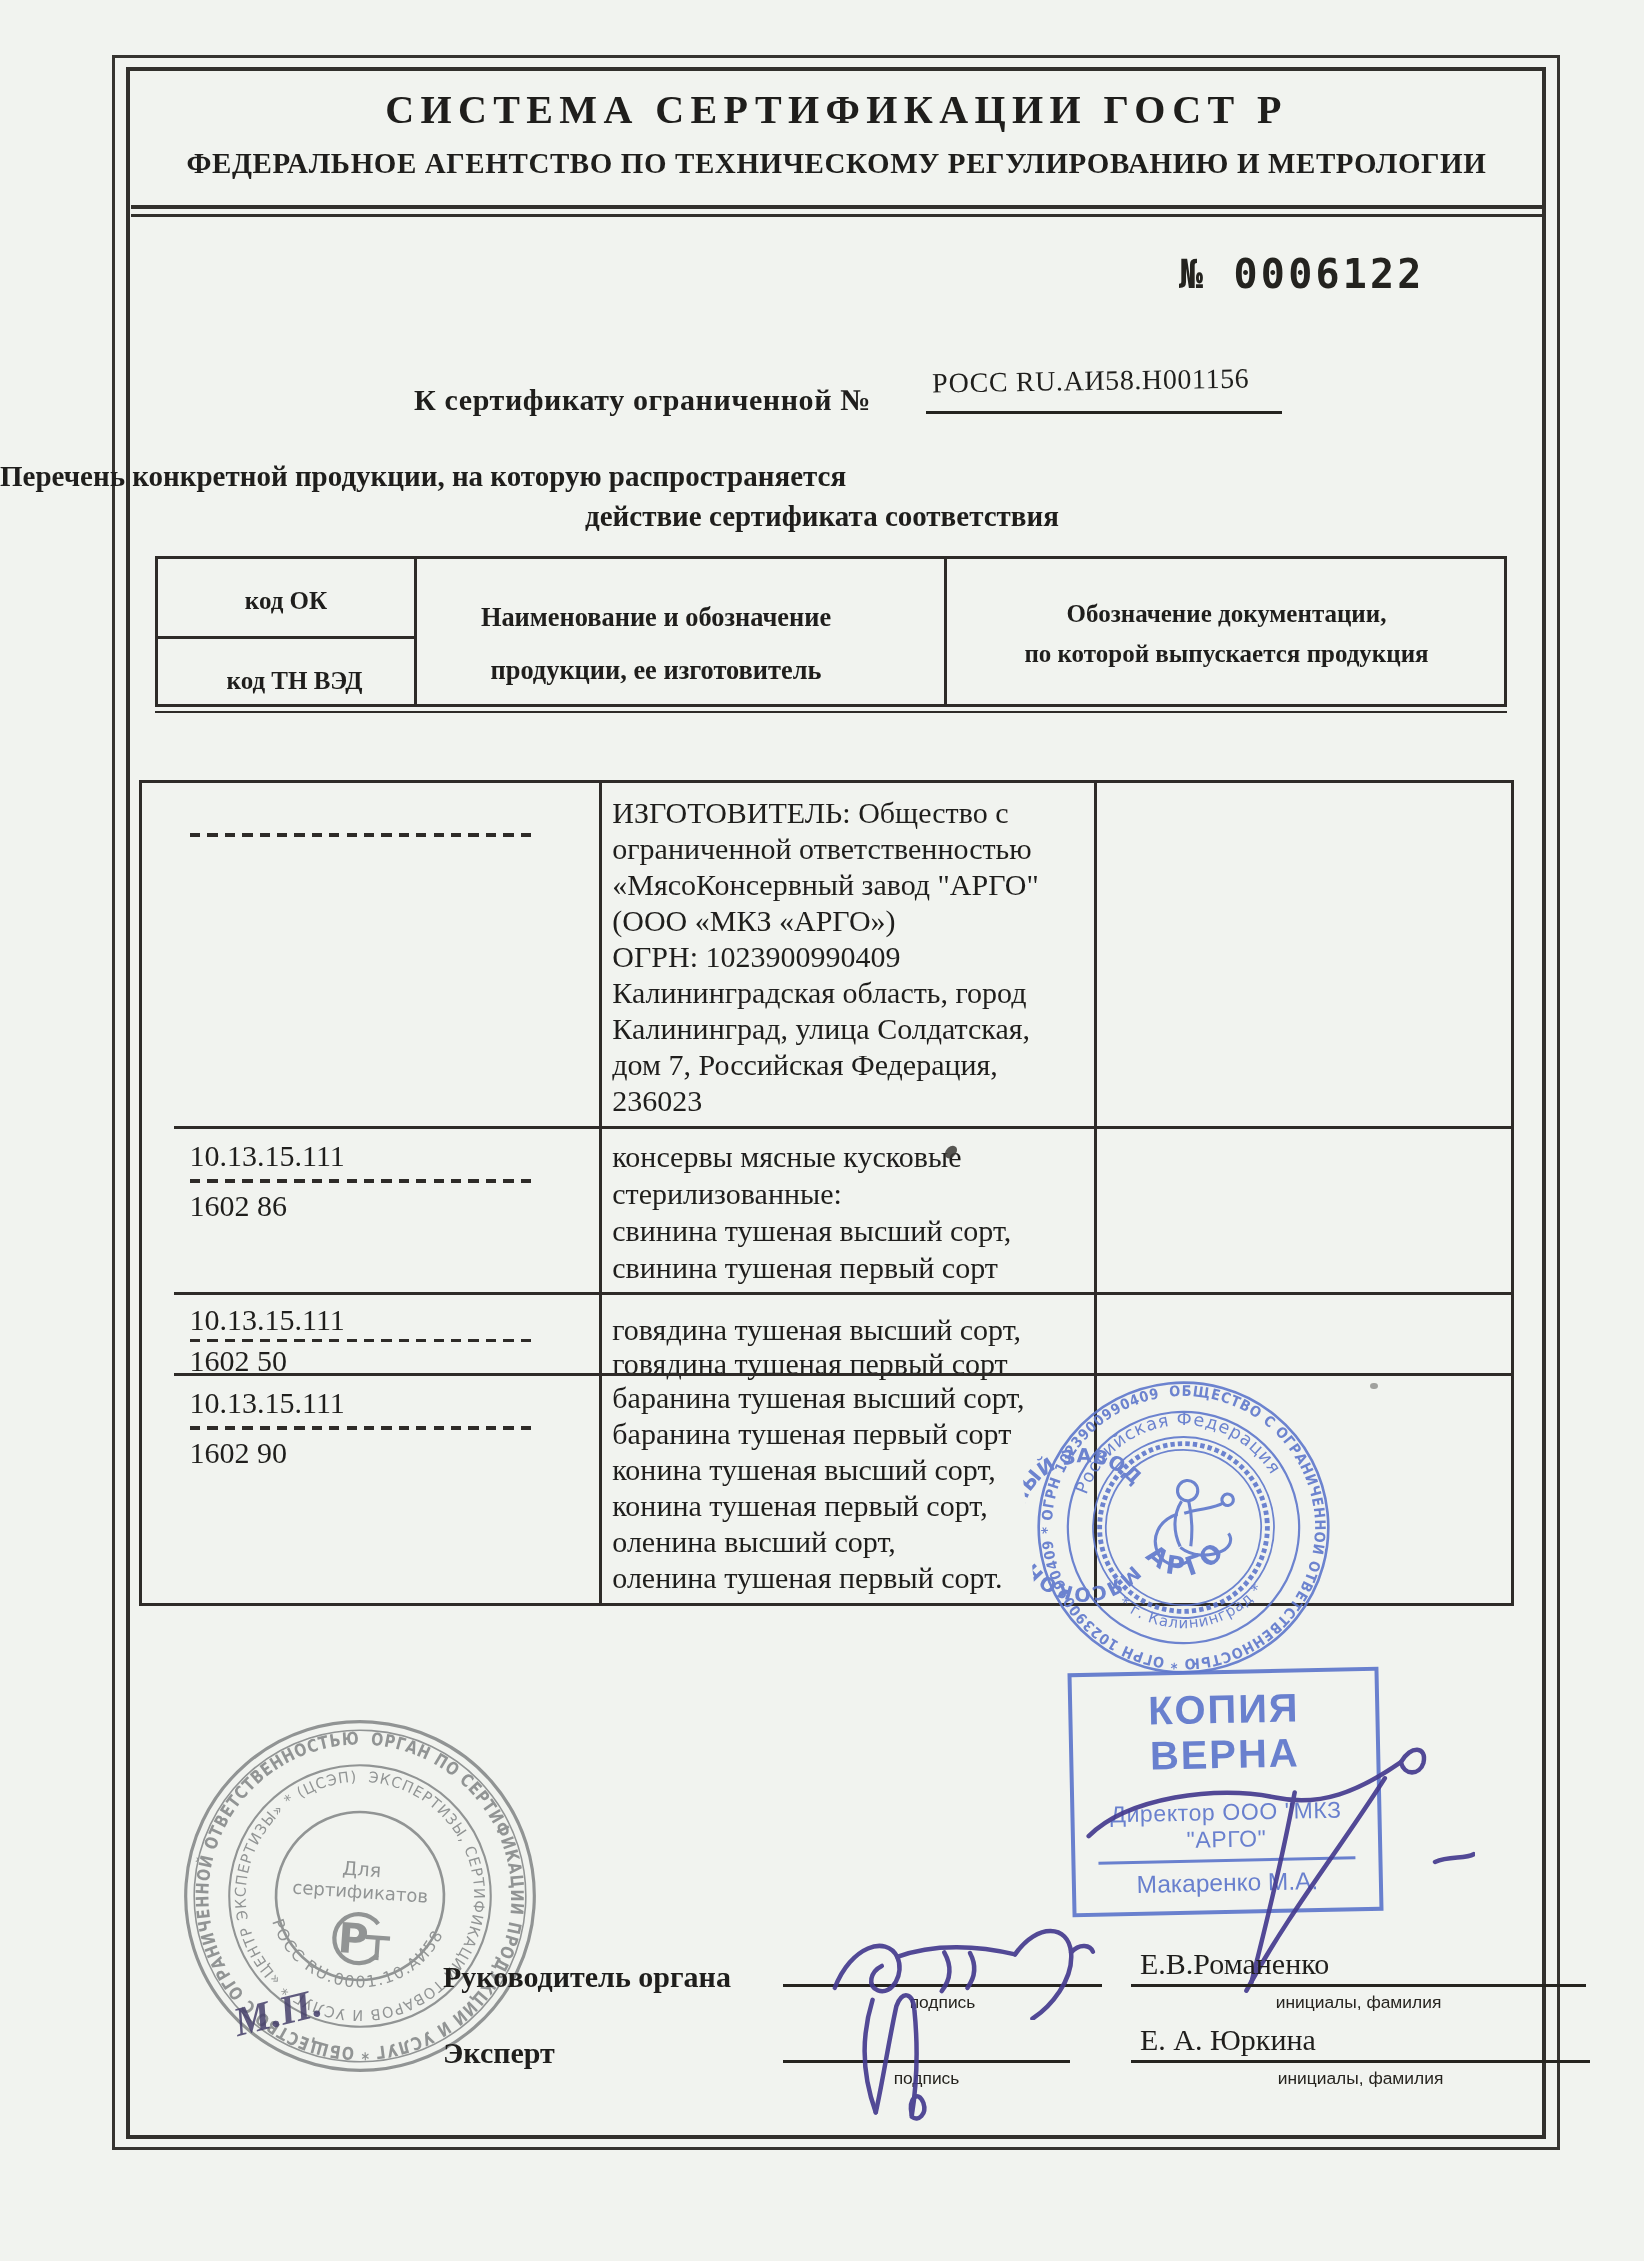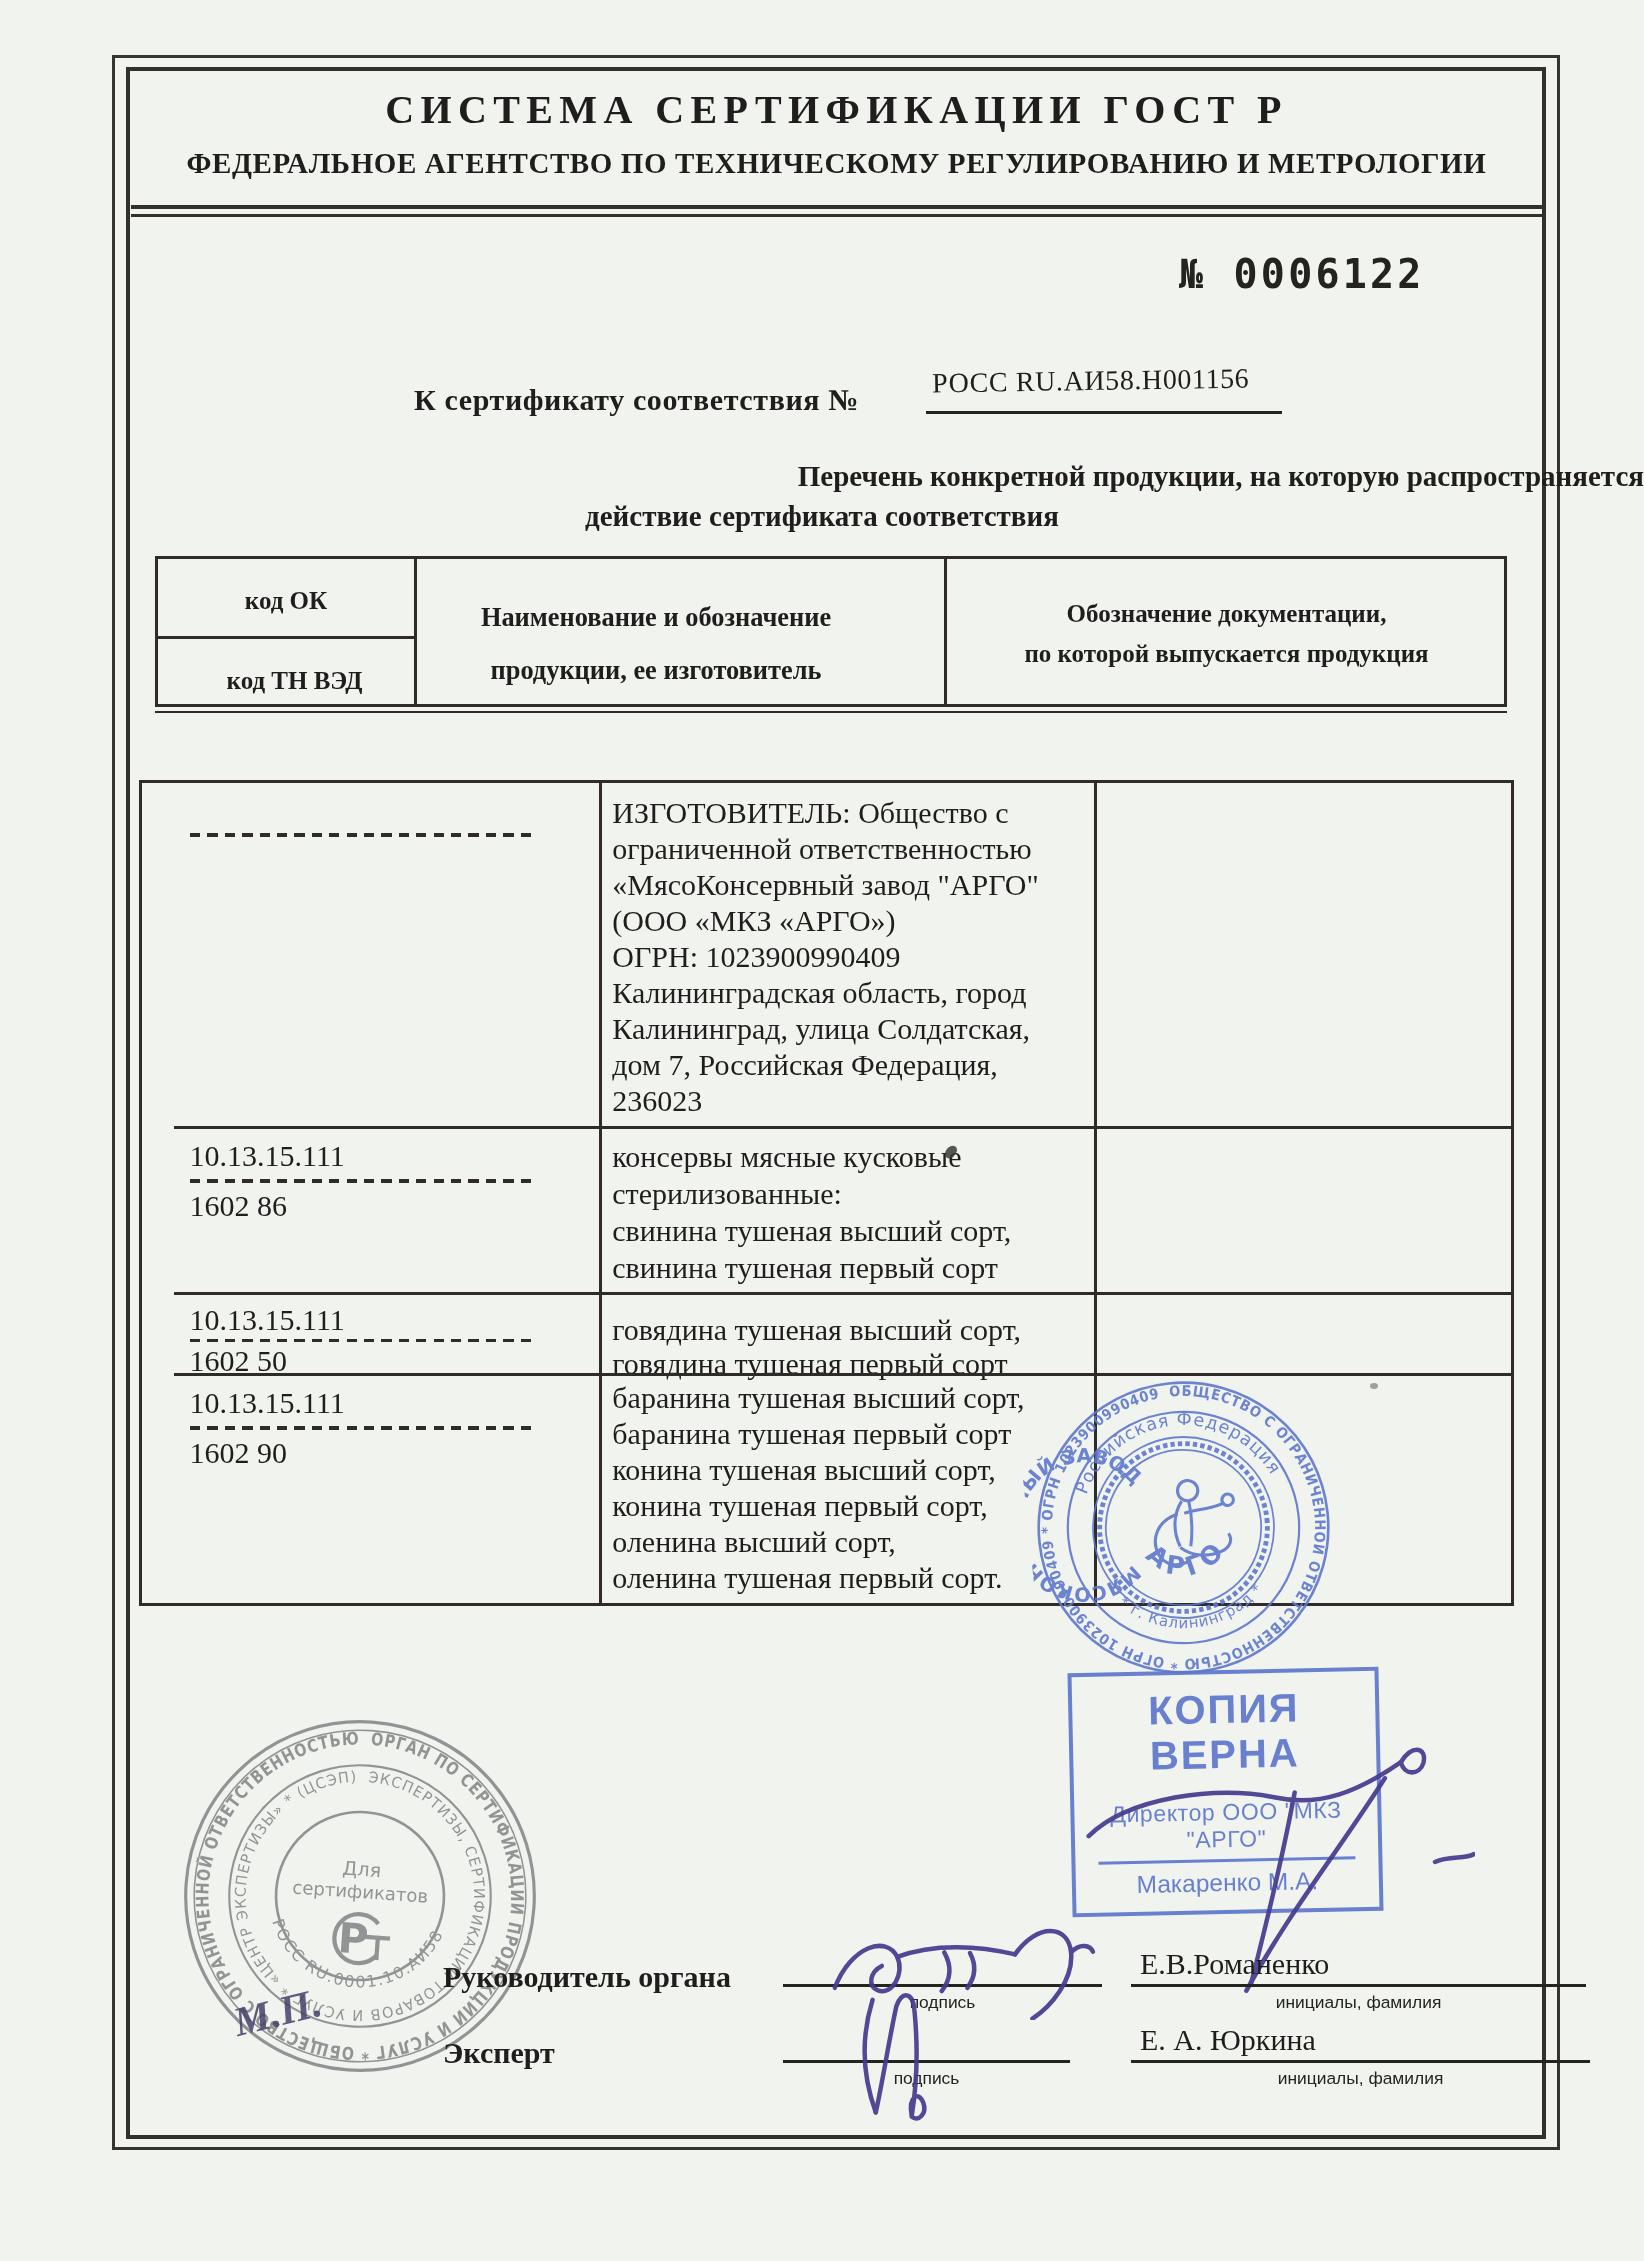--- a/index.html
+++ b/index.html
@@ -18,21 +18,21 @@
   .title2 { left:131px; top:147px; width:1411px; text-align:center; font-size:29px; font-weight:700; letter-spacing:0.6px; }
 
   .doc-number { left:1179px; top:251px; width:341px; text-align:left;
     font-family:"DejaVu Sans Mono", monospace; font-size:40px; font-weight:700; letter-spacing:3.2px; color:#24231f; }
   .appendix-title { left:0; top:299px; width:1644px; text-align:center; font-size:43px; font-weight:700; letter-spacing:5.8px; }
 
   .cert-label { left:414px; top:383px; font-size:30px; font-weight:700; letter-spacing:0.6px; }
   .cert-value { left:932px; top:365px; font-size:28px; letter-spacing:0.6px; transform:rotate(-0.9deg); }
   .cert-underline { left:926px; top:411px; width:356px; height:3.2px; background:#24231f; }
 
-  .desc1 { left:0; top:460px; width:1644px; text-align:right; font-size:29px; font-weight:700; }
+  .desc1 { left:0; top:460px; width:1644px; text-align:left; font-size:29px; font-weight:700; }
   .desc2 { left:0; top:500px; width:1644px; text-align:center; font-size:29px; font-weight:700; }
 
   .thead-box { left:155px; top:556px; width:1352px; height:151px; border:3.9px solid #2e2b28; box-sizing:border-box; }
   .thead-v1 { left:256px; top:0; bottom:0; width:3.2px; background:#2e2b28; }
   .thead-v2 { left:786px; top:0; bottom:0; width:3.2px; background:#2e2b28; }
   .thead-h1 { left:0; top:77px; width:256px; height:3.2px; background:#2e2b28; }
   .th-cell { position:absolute; text-align:center; font-weight:700; font-size:25px; line-height:39px; }
   .thead-underline { left:155px; top:711px; width:1352px; height:1.9px; background:#2e2b28; }
 
   .btable { left:139px; top:780px; width:1375px; height:826px; border:3.9px solid #2e2b28; box-sizing:border-box; display:flex; flex-direction:column; }
@@ -95,21 +95,21 @@
   <div class="abs b-outer"></div>
   <div class="abs b-inner"></div>
 
   <div class="abs header-box"></div>
   <div class="abs title1">СИСТЕМА СЕРТИФИКАЦИИ ГОСТ Р</div>
   <div class="abs title2">ФЕДЕРАЛЬНОЕ АГЕНТСТВО ПО ТЕХНИЧЕСКОМУ РЕГУЛИРОВАНИЮ И МЕТРОЛОГИИ</div>
   <div class="abs hline2"></div>
 
   <div class="abs doc-number">№ 0006122</div>
 
-  <div class="abs cert-label">К сертификату соответствия №</div>
+  <div class="abs cert-label">К сертификату ограниченной №</div>
   <div class="abs cert-value">РОСС RU.АИ58.Н001156</div>
   <div class="abs cert-underline"></div>
 
   <div class="abs desc1">Перечень конкретной продукции,  на которую распространяется</div>
   <div class="abs desc2">действие сертификата соответствия</div>
 
   <div class="abs thead-box">
     <div class="abs thead-v1"></div>
     <div class="abs thead-v2"></div>
     <div class="abs thead-h1"></div>

